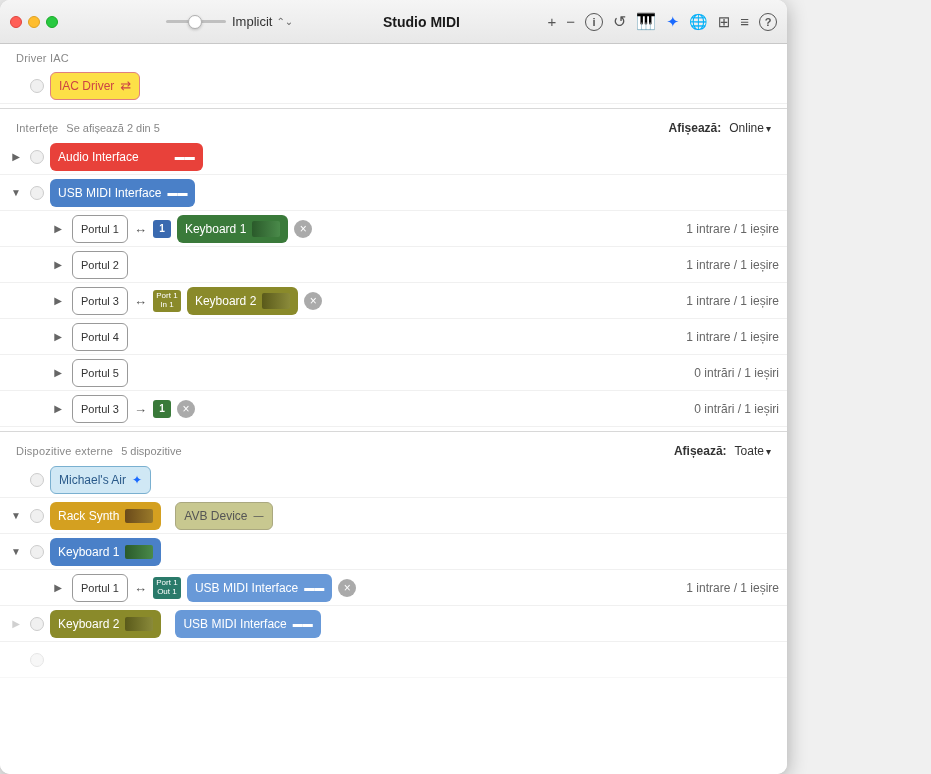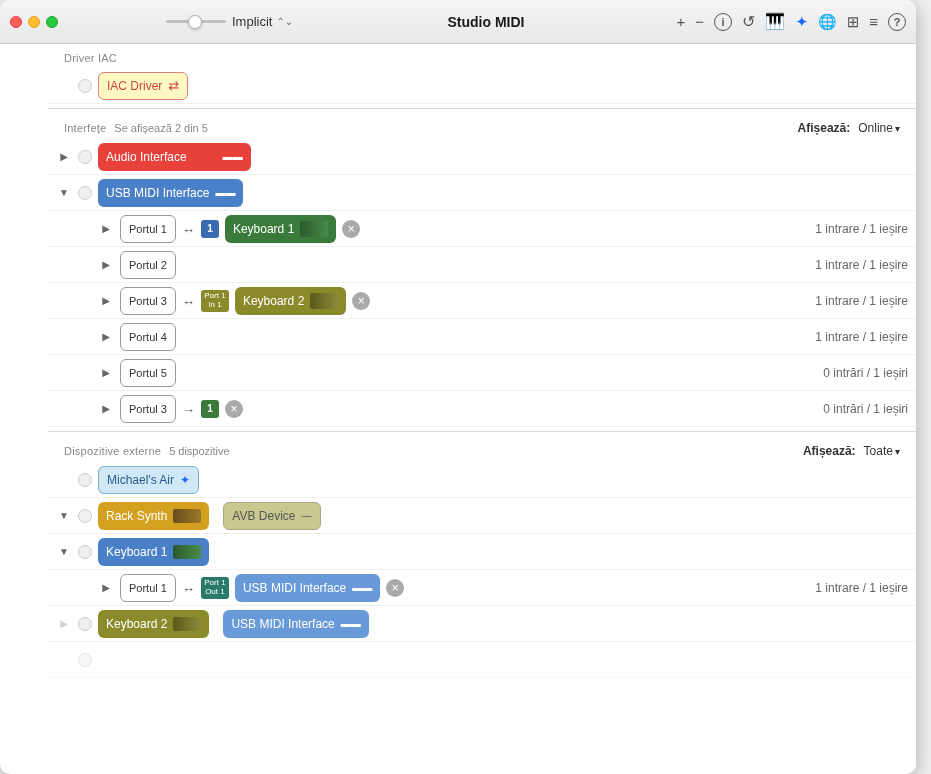--- a/index.html
+++ b/index.html
@@ -6,21 +6,21 @@
     body {
       font-family: -apple-system, BlinkMacSystemFont, "SF Pro Text", "Helvetica Neue", sans-serif;
       background: #f0f0f0;
       width: 931px;
       height: 774px;
       overflow: hidden;
       font-size: 13px;
       color: #1a1a1a;
     }
     .window {
-      width: 916px;
+      width: 787px;
       height: 774px;
       background: #ffffff;
       border-radius: 10px;
       box-shadow: 0 4px 20px rgba(0,0,0,0.3);
       display: flex;
       flex-direction: column;
       overflow: hidden;
     }
     
     .titlebar {
@@ -83,21 +83,20 @@
       align-items: center;
       gap: 4px;
       font-size: 13px;
       color: #333;
     }
     
     .content {
       flex: 1;
       overflow-y: auto;
       background: white;
-      margin-left: 48px;
     }
     
     .section-header {
       display: flex;
       align-items: center;
       padding: 8px 16px 4px 16px;
       gap: 8px;
     }
     .section-label {
       font-size: 11px;
@@ -185,21 +184,21 @@
       font-size: 6px;
       color: white;
     }
     .chip-red { background: #e8413a; color: white; gap: 36px; }
     .chip-blue { background: #4a80c8; color: white; }
     .chip-blue-light { background: #6899d8; color: white; }
     .chip-outline { background: white; color: #333; border: 1.5px solid #999; }
     .chip-green { background: #3a7a3a; color: white; }
     .chip-yellow { background: #d4a020; color: white; }
     .chip-teal { background: #2a7a6a; color: white; }
-    .chip-pink-outline { background: #fef9c3; color: #cc4444; border: 1.5px solid #e08080; }
+    .chip-pink-outline { background: #fde047; color: #cc4444; border: 1.5px solid #e08080; }
     .chip-avb { background: #c8c890; color: #555; border: 1.5px solid #aaa880; }
     .chip-michael { background: #d0e8f5; color: #2a5a8a; border: 1.5px solid #7ab0d0; }
     .chip-keyboard2 { background: #8a8a2a; color: white; }
     .arrow-symbol {
       font-size: 13px;
       color: #555;
     }
     .port-num {
       width: 18px;
       height: 18px;

